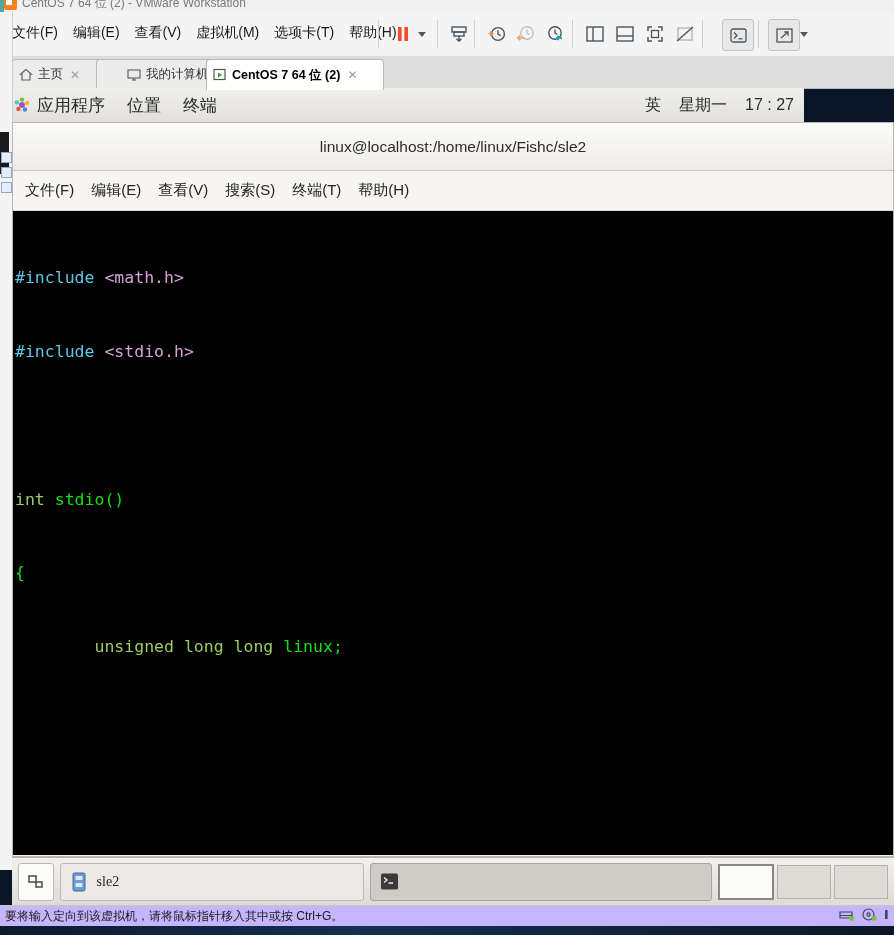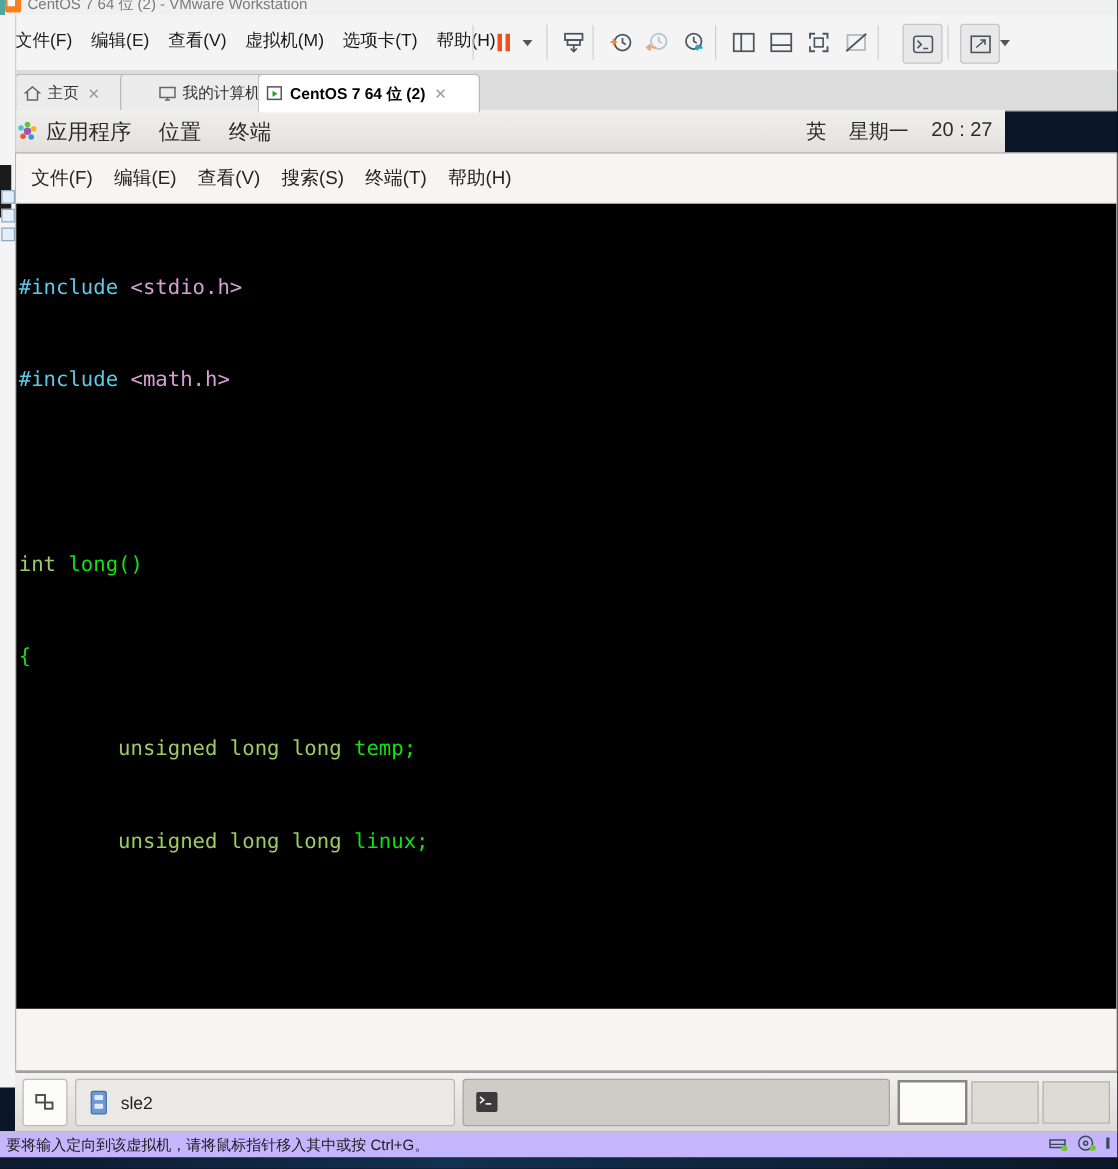--- a/index.html
+++ b/index.html
@@ -114,21 +114,21 @@
     border-top:1px solid #b6b3ae;box-sizing:border-box;
     display:flex;align-items:center;padding:0 6px;gap:6px;
   }
   .tb-showdesk{
     width:34px;height:36px;background:#fbfbfa;border:1px solid #bdbab5;border-radius:3px;
     display:flex;align-items:center;justify-content:center;
   }
   .tb-win{
     height:36px;background:#ebe9e6;border:1px solid #bdbab5;border-radius:3px;
     display:flex;align-items:center;gap:9px;padding:0 9px;font-size:14px;color:#1f1f1f;
-    overflow:hidden;white-space:nowrap;
+    overflow:hidden;white-space:nowrap;font-family:Liberation Serif, serif;
   }
   .tb-win.active{background:#cfccc7;border-color:#a8a5a0;}
   .ws-switch{margin-left:auto;display:flex;gap:3px;align-items:center;}
   .ws{width:52px;height:32px;background:#dedbd6;border:1px solid #b5b2ad;}
   .ws.active{background:#fbfbfa;border:2px solid #8a8782;}
 
   
   .vm-status{
     position:absolute;left:0;top:905px;width:894px;height:21px;
     background:#c4b5fd;border-top:1px solid #c9c6c1;
@@ -299,49 +299,49 @@
         <circle cx="2.8" cy="5.4" r="2.2" fill="#4fc3d0"></circle>
       </svg>
     </span>
     <span class="gitem">应用程序</span>
     <span class="gitem">位置</span>
     <span class="gitem">终端</span>
 
     <div class="g-right">
       <span class="gr">英</span>
       <span class="gr">星期一</span>
-      <span class="gr">20 : 27</span>
+      <span class="gr">17 : 27</span>
     </div>
   </div>
 
   <div class="edge-strip">
     <div class="edge-dark"></div>
     <div class="edge-ico" style="top:140px;"></div>
     <div class="edge-ico" style="top:155px;"></div>
     <div class="edge-ico" style="top:170px;"></div>
   </div>
 
   <div class="term">
+    <div class="term-title">linux@localhost:/home/linux/Fishc/sle2</div>
 
     <div class="term-menu">
       <span class="tm">文件(F)</span>
       <span class="tm">编辑(E)</span>
       <span class="tm">查看(V)</span>
       <span class="tm">搜索(S)</span>
       <span class="tm">终端(T)</span>
       <span class="tm">帮助(H)</span>
     </div>
 
     <div class="term-body">
+      <div class="ln"><span class="c-pre">#include</span><span class="c-str"> &lt;math.h&gt;</span></div>
       <div class="ln"><span class="c-pre">#include</span><span class="c-str"> &lt;stdio.h&gt;</span></div>
-      <div class="ln"><span class="c-pre">#include</span><span class="c-str"> &lt;math.h&gt;</span></div>
       <div class="ln">&nbsp;</div>
-      <div class="ln"><span class="c-type">int</span><span class="c-ident"> long()</span></div>
+      <div class="ln"><span class="c-type">int</span><span class="c-ident"> stdio()</span></div>
       <div class="ln"><span class="c-ident">{</span></div>
-      <div class="ln"><span class="c-type">        unsigned long long </span><span class="c-ident">temp;</span></div>
       <div class="ln"><span class="c-type">        unsigned long long </span><span class="c-ident">linux;</span></div>
       
       
       
       
       
       
       
       
       

